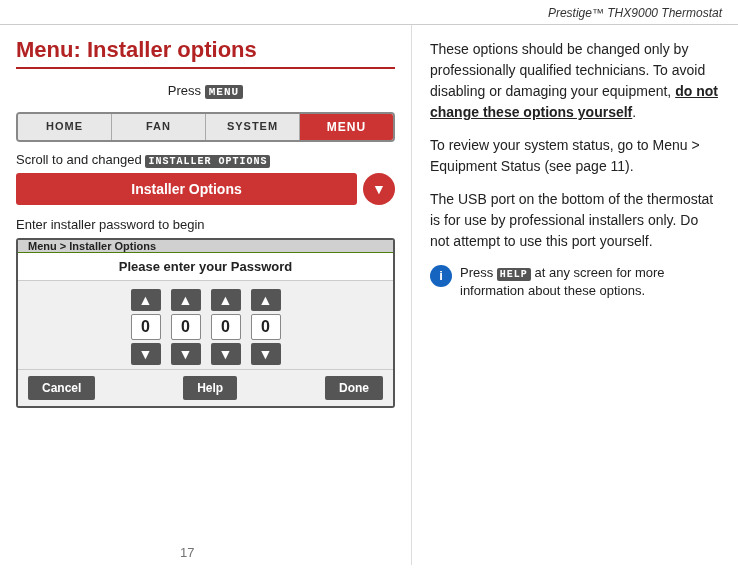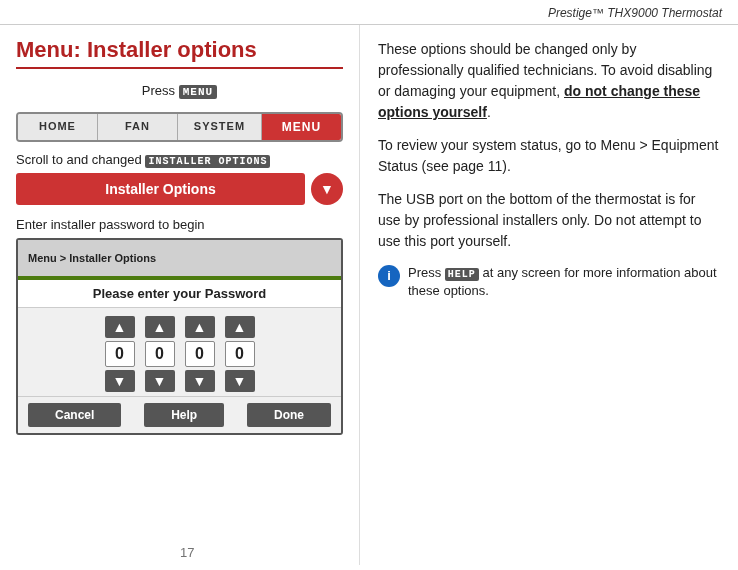--- a/index.html
+++ b/index.html
@@ -21,21 +21,21 @@
       border-bottom: 1px solid #ccc;
     }
 
     .main-container {
       display: flex;
       flex-direction: row;
       height: calc(100% - 30px);
     }
 
     .left-panel {
-      width: 360px;
+      width: 412px;
       padding: 12px 16px;
       border-right: 1px solid #ddd;
     }
 
     .right-panel {
       flex: 1;
       padding: 14px 18px;
     }
 
     .page-title {
@@ -150,25 +150,25 @@
     
     .password-dialog {
       border: 2px solid #555;
       border-radius: 3px;
       background: #f0f0f0;
       padding: 0;
       overflow: hidden;
     }
     .dialog-header {
       background: #d0d0d0;
-      padding: 12px 10px;
+      padding: 0 10px;
       font-size: 11px;
       font-weight: bold;
       color: #222;
-      border-bottom: 4px solid #4d7c0f;
+      border-bottom: 1px solid #4d7c0f;
     }
     .dialog-title {
       padding: 6px 22px;
       text-align: center;
       font-size: 13px;
       font-weight: bold;
       color: #222;
       background: #fff;
       border-bottom: 1px solid #ccc;
     }
@@ -220,21 +220,21 @@
       justify-content: space-between;
       align-items: center;
       padding: 6px 10px;
       background: #f0f0f0;
       border-top: 1px solid #ccc;
     }
     .dialog-action-btn {
       background: #555;
       color: #fff;
       border: none;
-      padding: 5px 27px;
+      padding: 5px 14px;
       font-size: 12px;
       font-weight: bold;
       border-radius: 2px;
       cursor: pointer;
     }
 
     
     .page-number {
       text-align: center;
       font-size: 13px;

